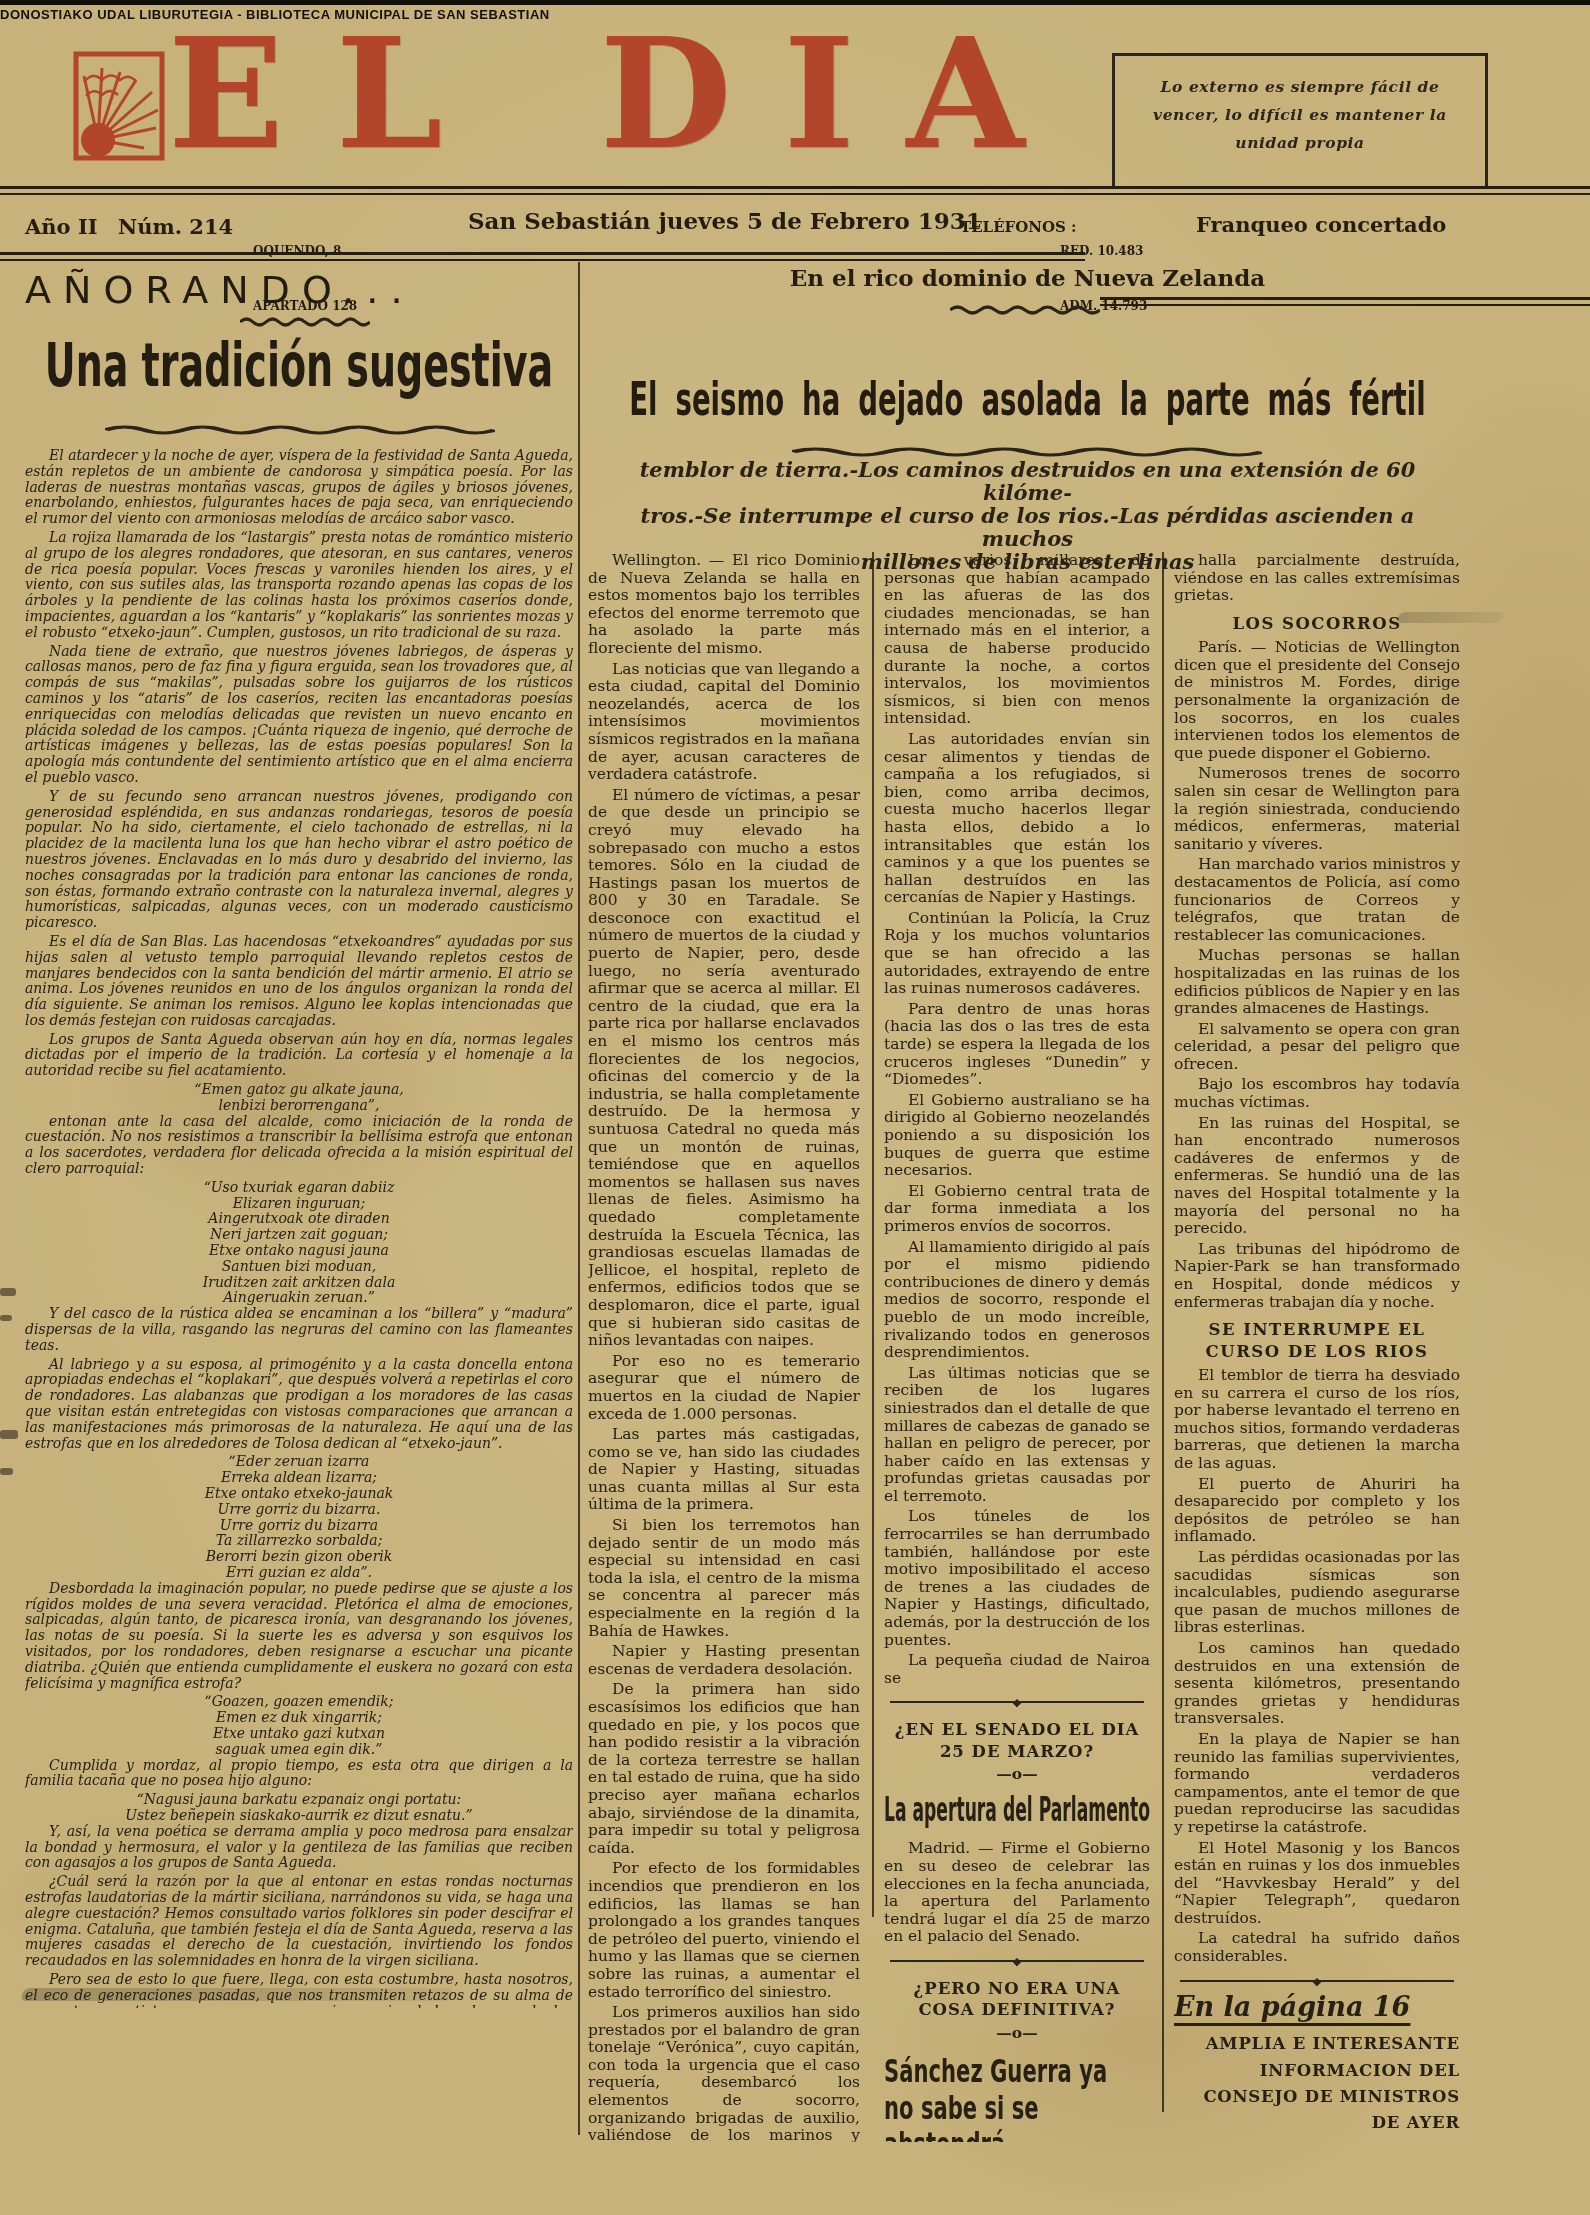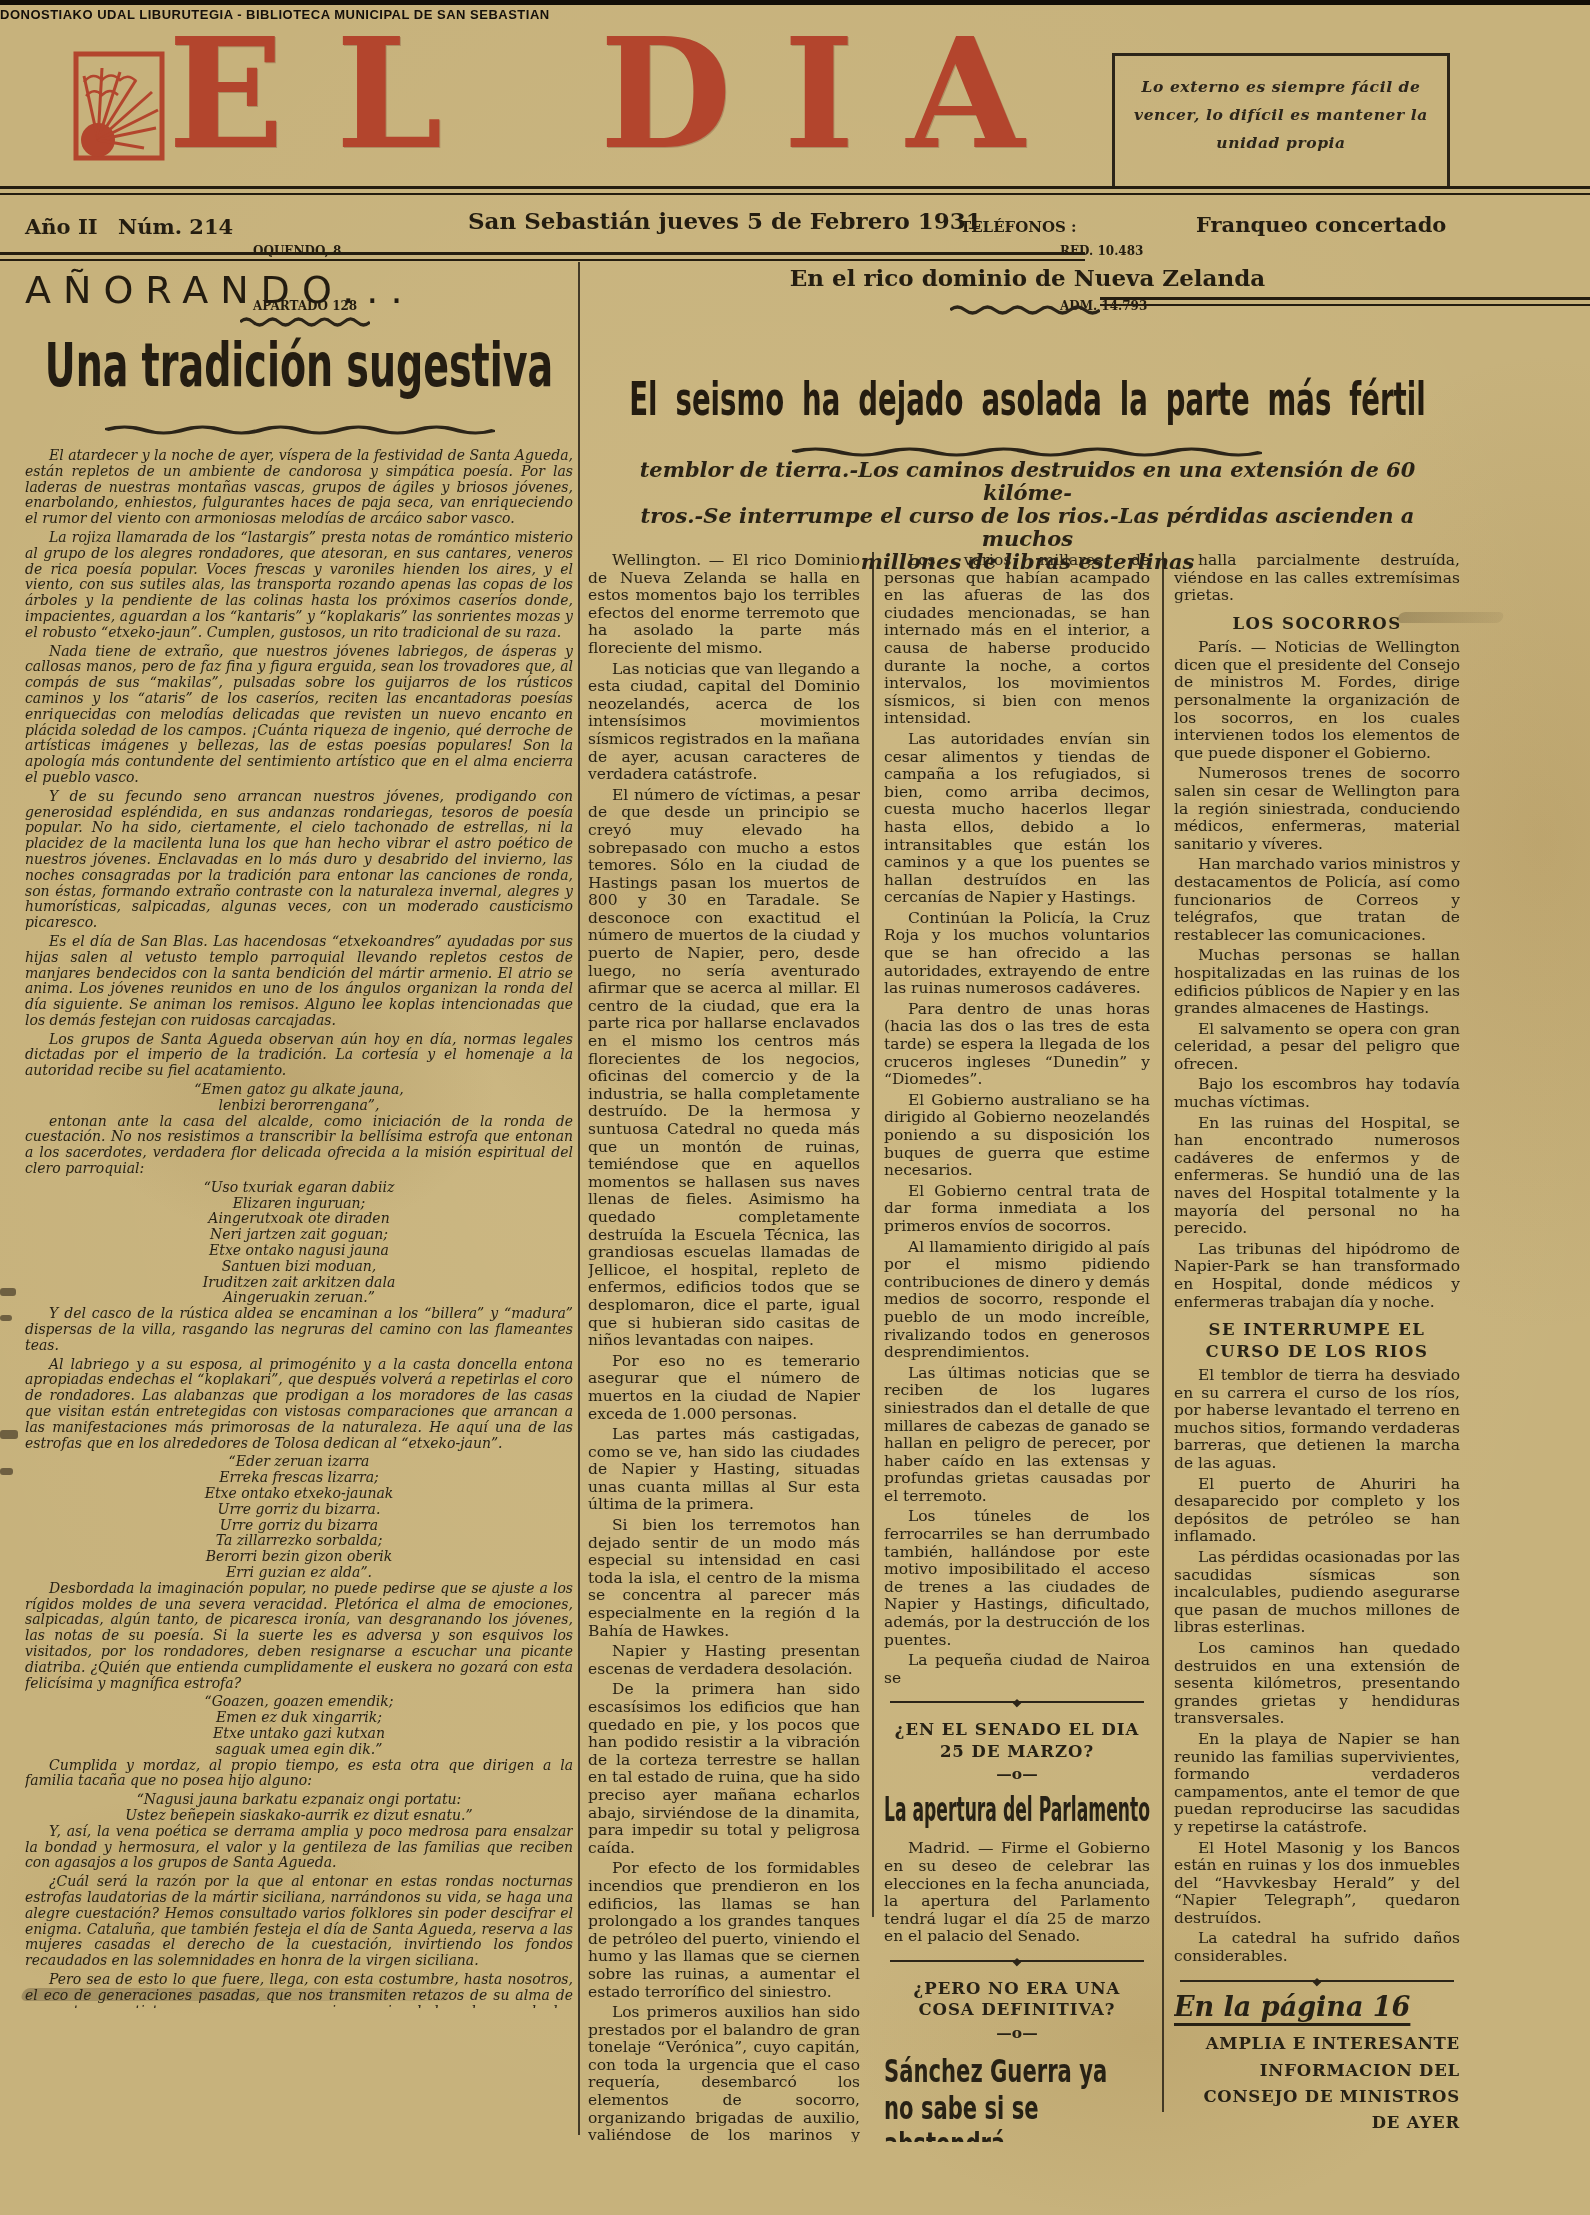--- a/index.html
+++ b/index.html
@@ -31,21 +31,21 @@
   .sun-logo{left:72px;top:50px;}
   .masthead-title{
     left:168px;top:18px;width:900px;
     font-family:"DejaVu Serif", serif;font-weight:bold;
     font-size:152px;line-height:1.0;color:#b3452d;
     letter-spacing:52px;white-space:nowrap;
     text-shadow:1px 1px 0 rgba(90,30,18,.25);
   }
   .motto-box{
     left:1112px;top:53px;width:316px;height:106px;
-    border:3px solid #2c2519;padding:12px 8px;
+    border:3px solid #2c2519;padding:12px 27px;
     font-style:italic;font-weight:bold;font-size:15.5px;color:#2c2519;
   }
   .motto-line{display:block;text-align:center;margin:9px 0;letter-spacing:.6px;}
   
   .double-rule{height:4px;border-top:3px solid #241d10;border-bottom:2px solid #241d10;}
   .v-rule{width:2px;background:#2b2418;opacity:.85;}
   
   .dl{font-weight:bold;color:#241d10;white-space:nowrap;}
   .dl-big{font-size:21px;}
   .dl-date{font-size:23px;}
@@ -182,21 +182,21 @@
     <p class="blk k-verse">Elizaren inguruan;</p>
     <p class="blk k-verse">Aingerutxoak ote diraden</p>
     <p class="blk k-verse">Neri jartzen zait goguan;</p>
     <p class="blk k-verse">Etxe ontako nagusi jauna</p>
     <p class="blk k-verse">Santuen bizi moduan,</p>
     <p class="blk k-verse">Iruditzen zait arkitzen dala</p>
     <p class="blk k-verse">Aingeruakin zeruan.”</p>
     <p class="blk k-p">Y del casco de la rústica aldea se encaminan a los “billera” y “madura” dispersas de la villa, rasgando las negruras del camino con las flameantes teas.</p>
     <p class="blk k-p">Al labriego y a su esposa, al primogénito y a la casta doncella entona apropiadas endechas el “koplakari”, que después volverá a repetirlas el coro de rondadores. Las alabanzas que prodigan a los moradores de las casas que visitan están entretegidas con vistosas comparaciones que arrancan a las manifestaciones más primorosas de la naturaleza. He aquí una de las estrofas que en los alrededores de Tolosa dedican al “etxeko-jaun”.</p>
     <p class="blk k-verse">“Eder zeruan izarra</p>
-    <p class="blk k-verse">Erreka frescas lizarra;</p>
+    <p class="blk k-verse">Erreka aldean lizarra;</p>
     <p class="blk k-verse">Etxe ontako etxeko-jaunak</p>
     <p class="blk k-verse">Urre gorriz du bizarra.</p>
     <p class="blk k-verse">Urre gorriz du bizarra</p>
     <p class="blk k-verse">Ta zillarrezko sorbalda;</p>
     <p class="blk k-verse">Berorri bezin gizon oberik</p>
     <p class="blk k-verse">Erri guzian ez alda”.</p>
     <p class="blk k-p">Desbordada la imaginación popular, no puede pedirse que se ajuste a los rígidos moldes de una severa veracidad. Pletórica el alma de emociones, salpicadas, algún tanto, de picaresca ironía, van desgranando los jóvenes, las notas de su poesía. Si la suerte les es adversa y son esquivos los visitados, por los rondadores, deben resignarse a escuchar una picante diatriba. ¿Quién que entienda cumplidamente el euskera no gozará con esta felicísima y magnífica estrofa?</p>
     <p class="blk k-verse">“Goazen, goazen emendik;</p>
     <p class="blk k-verse">Emen ez duk xingarrik;</p>
     <p class="blk k-verse">Etxe untako gazi kutxan</p>

